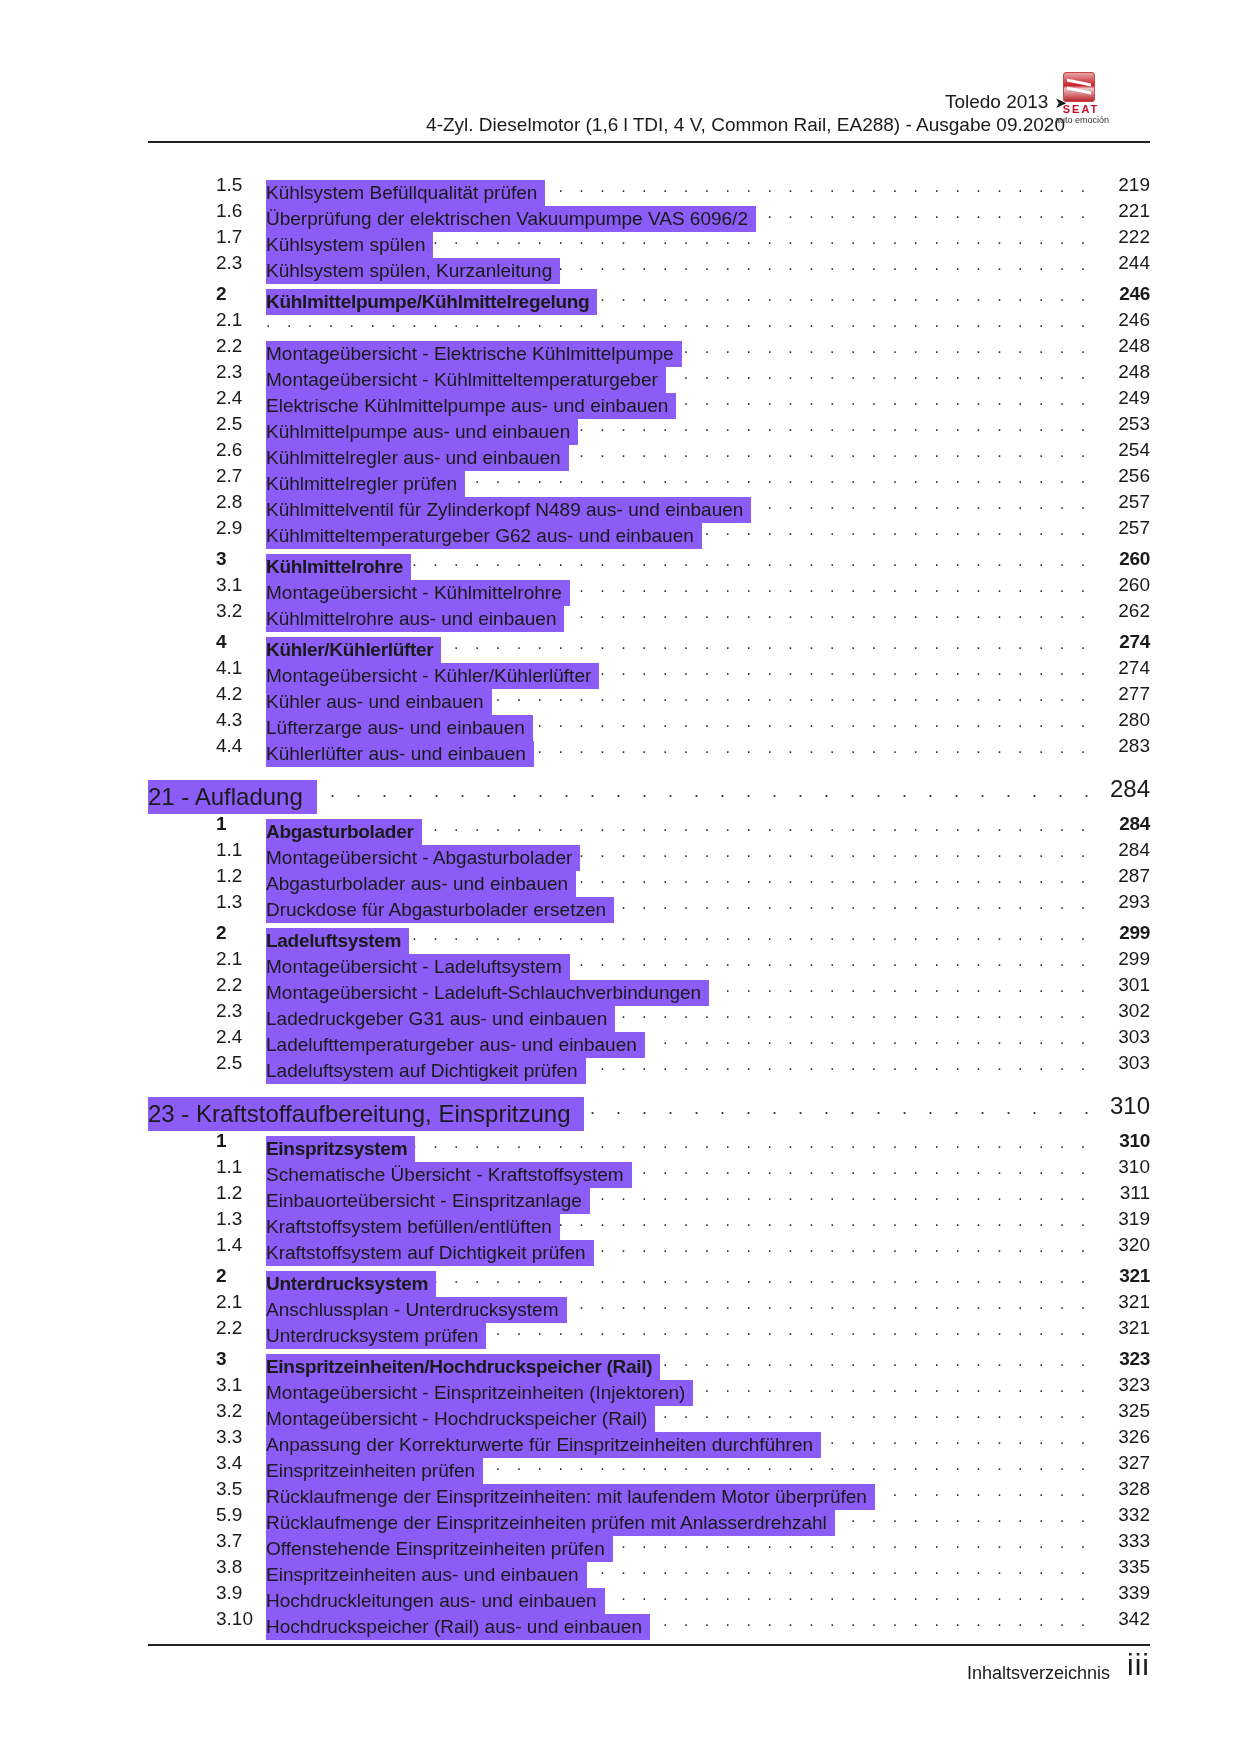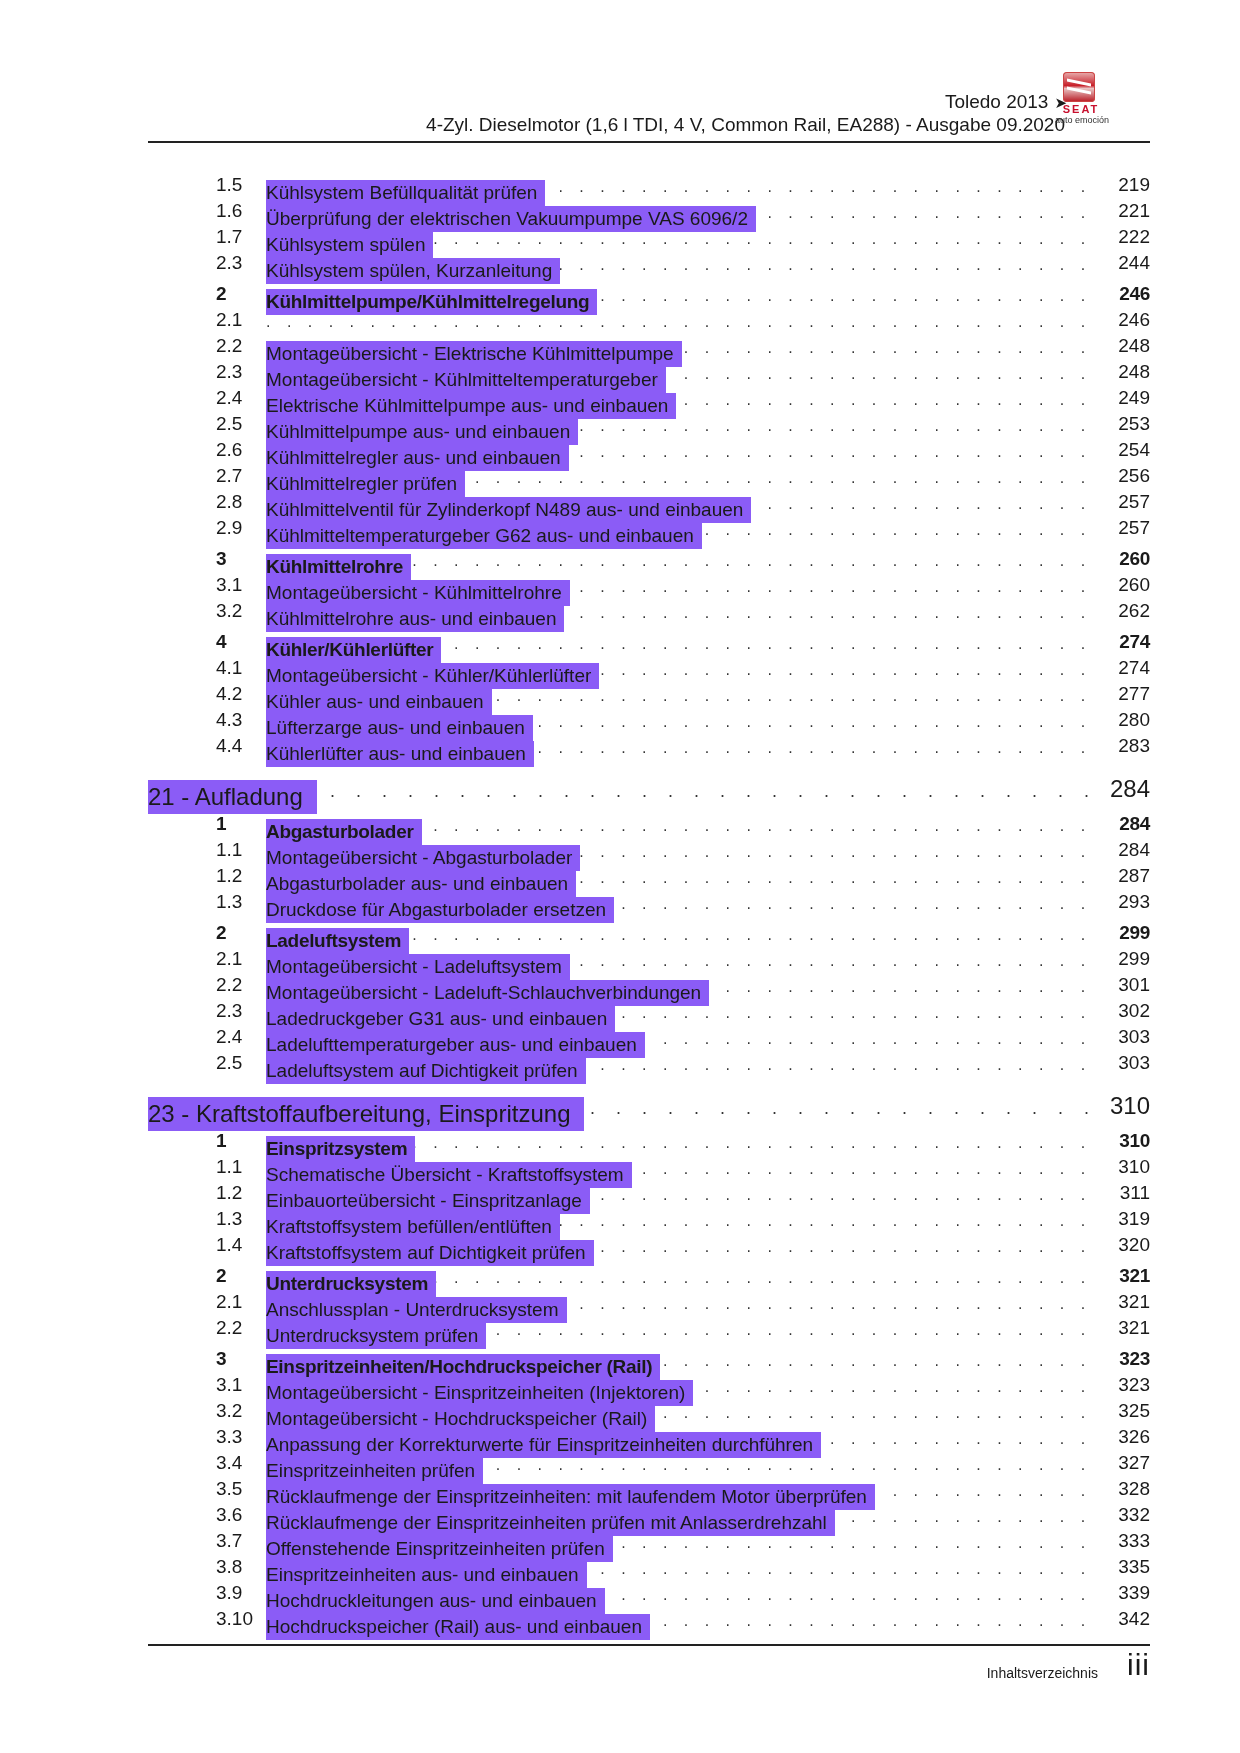--- a/index.html
+++ b/index.html
@@ -27,21 +27,21 @@
                  letter-spacing:6px; color:#333; font-size:16px; line-height:30px; text-align:right; z-index:1; }
   .row .page { position:absolute; right:0; background:#fff; padding-left:6px; z-index:2;margin-left:13px; }
   .row.section { margin-top:5px; }
   .row.section .title, .row.section .page, .row.section .num { font-weight:bold; letter-spacing:-0.3px; }
   .row.chapter { height:34px; font-size:24px; line-height:34px; margin-top:13px; margin-bottom:2px; }
   .row.chapter .title { left:0; padding-right:14px; }
   .row.chapter .leader { left:0; right:46px; height:34px; line-height:38px; font-size:18px; letter-spacing:8px; }
   .row.chapter .page { padding-left:2px; }
 
   .footer-rule { position:absolute; left:148px; top:1644px; width:1002px; height:2px; background:#222; }
-  .footer-label { position:absolute; right:142px; top:1664px; font-size:14px; line-height:18px; }
+  .footer-label { position:absolute; right:130px; top:1664px; font-size:18px; line-height:18px; }
   .footer-page { position:absolute; right:90px; top:1648px; font-size:30px; line-height:34px; letter-spacing:1px; }
 </style>
 </head>
 <body>
 
 <div>
   <div class="header-title"><span>Toledo 2013</span><span class="arrow">➤</span></div>
   <div class="header-sub">4-Zyl. Dieselmotor (1,6 l TDI, 4 V, Common Rail, EA288) - Ausgabe 09.2020</div>
   <div class="logo">
     <div class="emblem">
@@ -334,21 +334,21 @@
       <span class="title">Einspritzeinheiten prüfen</span>
       <span class="page">327</span>
     </div>
     <div class="row">
       <span class="num">3.5</span>
       <span class="leader">. . . . . . . . . . . . . . . . . . . . . . . . . . . . . . . . . . . . . . . . . . . . . . . . . . . . . . . . . . . . . . . . . . . . . . . . . . . . . . . . . . . . . . . . . . . . . . . . . . . . . .</span>
       <span class="title">Rücklaufmenge der Einspritzeinheiten: mit laufendem Motor überprüfen</span>
       <span class="page">328</span>
     </div>
     <div class="row">
-      <span class="num">3.6</span>
+      <span class="num">5.9</span>
       <span class="leader">. . . . . . . . . . . . . . . . . . . . . . . . . . . . . . . . . . . . . . . . . . . . . . . . . . . . . . . . . . . . . . . . . . . . . . . . . . . . . . . . . . . . . . . . . . . . . . . . . . . . . .</span>
       <span class="title">Rücklaufmenge der Einspritzeinheiten prüfen mit Anlasserdrehzahl</span>
       <span class="page">332</span>
     </div>
     <div class="row">
       <span class="num">3.7</span>
       <span class="leader">. . . . . . . . . . . . . . . . . . . . . . . . . . . . . . . . . . . . . . . . . . . . . . . . . . . . . . . . . . . . . . . . . . . . . . . . . . . . . . . . . . . . . . . . . . . . . . . . . . . . . .</span>
       <span class="title">Offenstehende Einspritzeinheiten prüfen</span>
       <span class="page">333</span>
     </div>

